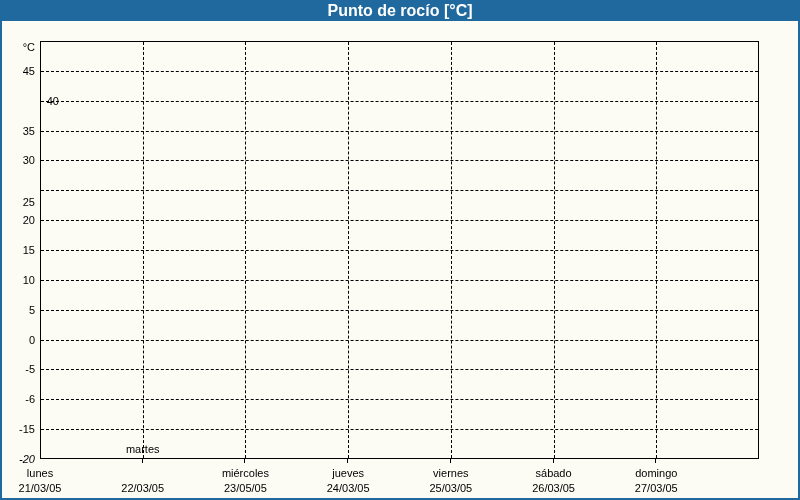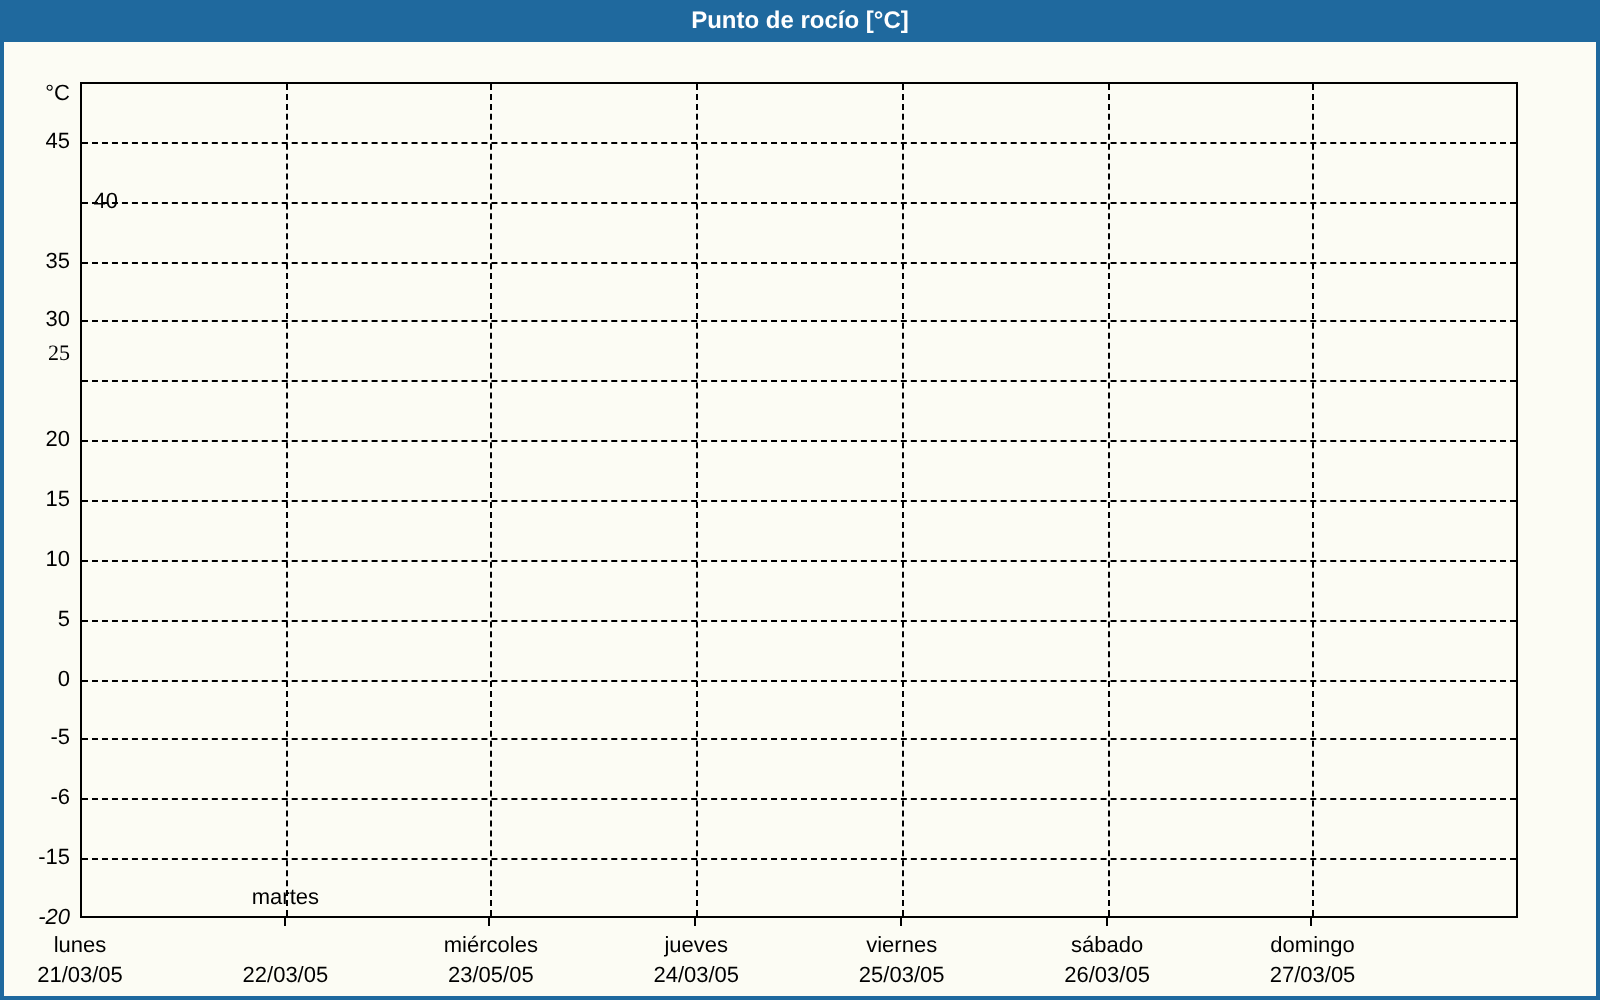--- a/index.html
+++ b/index.html
@@ -14,21 +14,21 @@
     background: var(--bg, #fcfcf4);
     border: 2px solid var(--frame, #1f699e);
     overflow: hidden;
   }
   .titlebar {
     position: absolute;
     left: -2px; top: -2px; right: -2px;
     height: 21px;
     background: var(--frame, #1f699e);
     color: var(--title-text, #ffffff);
-    font-size: 12px;
+    font-size: 16px;
     font-weight: bold;
     text-align: center;
     line-height: 21px;
   }
   .plot {
     position: absolute;
     left: 38px; top: 39px;
     width: 719px; height: 418px;
     border: 1px solid var(--grid, #000000);
     background: var(--bg, #fcfcf4);
@@ -88,21 +88,21 @@
       <div class="vgrid" style="left: 307.143px;"></div>
       <div class="vgrid" style="left: 409.857px;"></div>
       <div class="vgrid" style="left: 512.571px;"></div>
       <div class="vgrid" style="left: 615.286px;"></div>
     </div>
   <div id="axes"></div>
 <div class="ylabel" style="top: 61.8571px;">45</div>
     <div class="ylabel" style="top: 91.7143px; margin-left: 24px;">40</div>
     <div class="ylabel" style="top: 121.571px;">35</div>
     <div class="ylabel" style="top: 151.429px;">30</div>
-    <div class="ylabel" style="top: 168px; font-family: Liberation Serif, serif;">25</div>
+    <div class="ylabel" style="top: 193px;">25</div>
     <div class="ylabel" style="top: 211.143px;">20</div>
     <div class="ylabel" style="top: 241px;">15</div>
     <div class="ylabel" style="top: 270.857px; padding-left: 8px;">10</div>
     <div class="ylabel" style="top: 300.714px;">5</div>
     <div class="ylabel" style="top: 330.571px;">0</div>
     <div class="ylabel" style="top: 360.429px;">-5</div>
     <div class="ylabel" style="top: 390.286px;">-6</div>
     <div class="ylabel" style="top: 420.143px;">-15</div>
     <div class="ylabel" style="top: 450px; font-style: italic;">-20</div>
     <div class="yunit" style="top: 38px;">°C</div>

